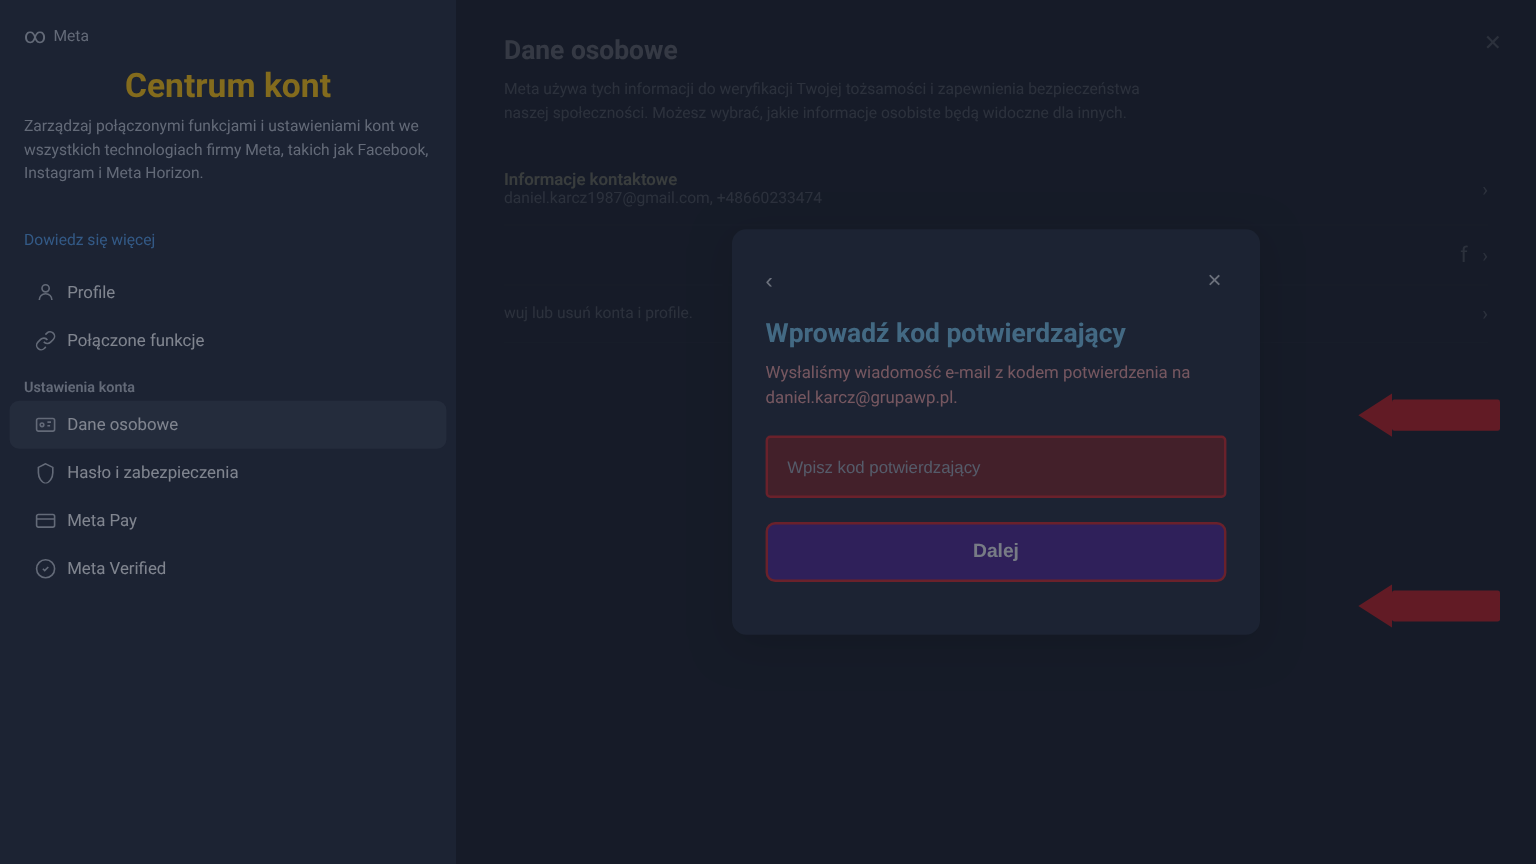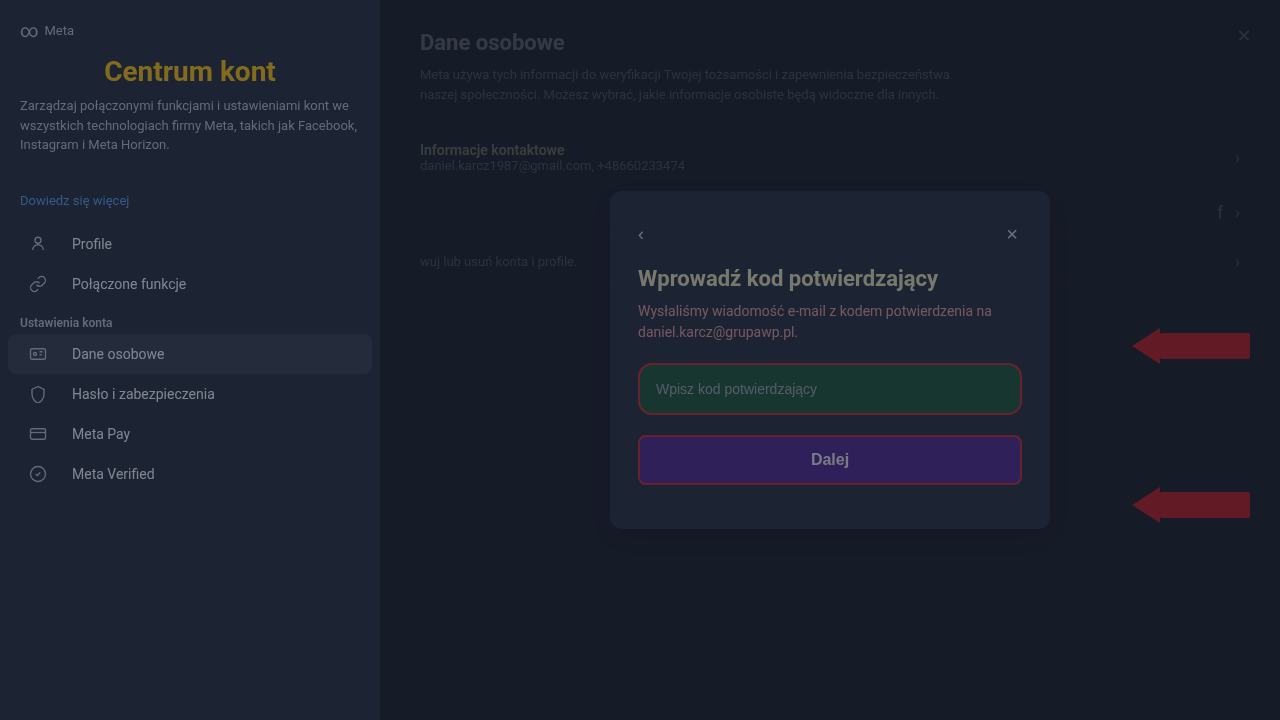--- a/index.html
+++ b/index.html
@@ -65,21 +65,21 @@
       padding: 0 20px 16px 20px;
       display: block;
       cursor: pointer;
       text-decoration: none;
       margin-top: 32px;
     }
 
     .sidebar-nav-item {
       display: flex;
       align-items: center;
-      gap: 24px;
+      gap: 8px;
       padding: 10px 20px;
       cursor: pointer;
       border-radius: 8px;
       margin: 0 8px;
       color: #e4e6eb;
       font-size: 14px;
     }
 
     .sidebar-nav-item.active {
       background-color: #2d3546;
@@ -218,36 +218,36 @@
       border: none;
       color: #e4e6eb;
       font-size: 20px;
       cursor: pointer;
       padding: 4px;
     }
 
     .modal-title {
       font-size: 22px;
       font-weight: 700;
-      color: #fef9c3;
+      color: #7dd3fc;
       margin-bottom: 10px;
     }
 
     .modal-desc {
       font-size: 14px;
       color: #fca5a5;
       line-height: 1.5;
       margin-bottom: 20px;
     }
 
     .modal-input-wrapper {
       border: 2px solid #e02020;
-      border-radius: 14px;
+      border-radius: 4px;
       margin-bottom: 20px;
-      background-color: #14532d;
+      background-color: #7f1d1d;
     }
 
     .modal-input {
       width: 100%;
       background: transparent;
       border: none;
       padding: 16px;
       color: #aab0bc;
       font-size: 14px;
       outline: none;

